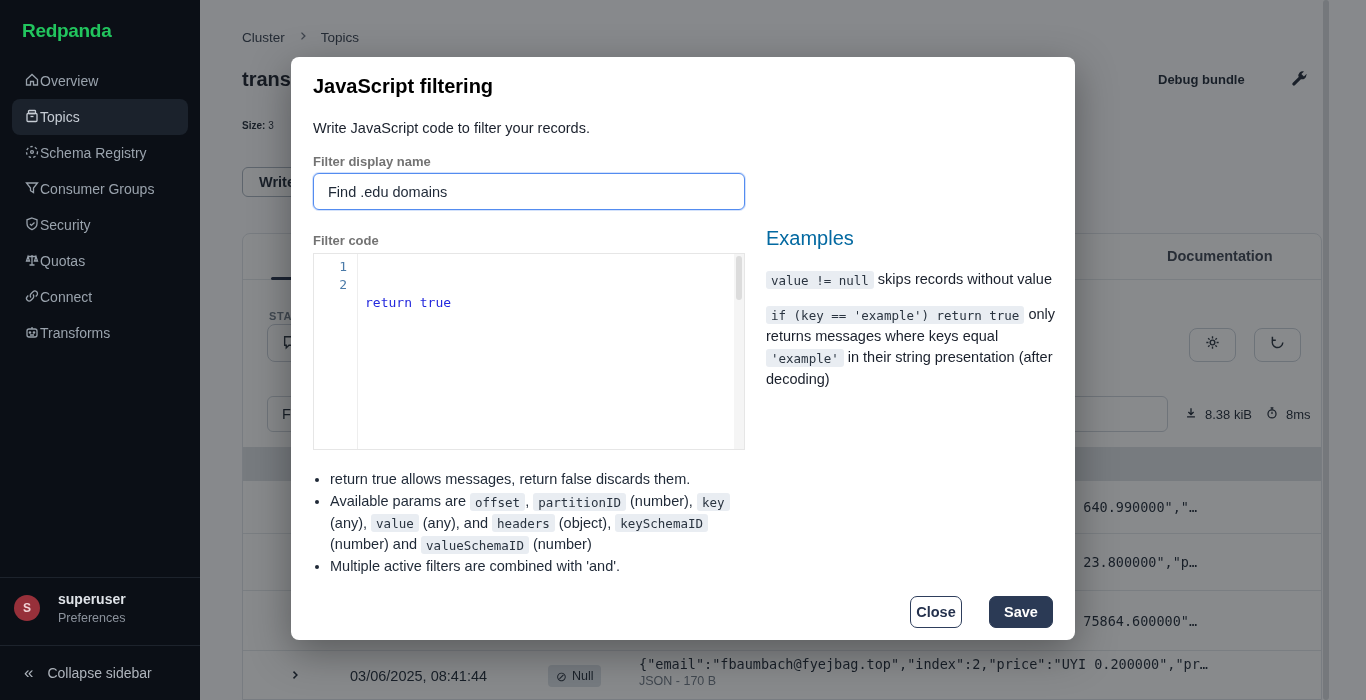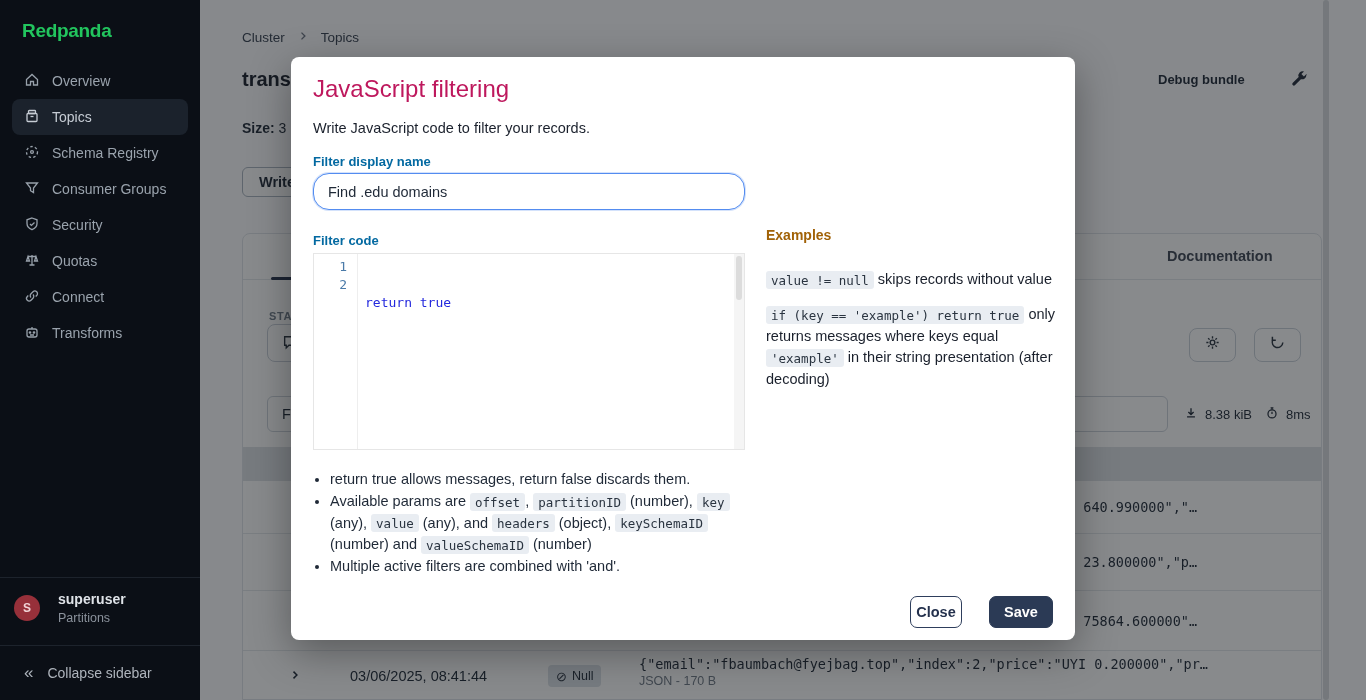--- a/index.html
+++ b/index.html
@@ -6,41 +6,41 @@
   html,body { width:1366px; height:700px; overflow:hidden; background:#fff;
     font-family:"Liberation Sans", sans-serif; }
   .app { position:relative; width:1366px; height:700px; }
 
   
   .sidebar { position:absolute; left:0; top:0; width:200px; height:700px;
     background:#0b0f16; z-index:3; }
   .logo { position:absolute; left:22px; top:20px; font-size:19px; font-weight:700;
     letter-spacing:-0.3px; }
   .nav { position:absolute; left:12px; right:12px; top:63px; }
-  .nav-item { height:36px; display:flex; align-items:center; gap:12px;
+  .nav-item { height:36px; display:flex; align-items:center; 
     padding:0 12px; border-radius:8px; color:#9aa3ad; font-size:14px; cursor:pointer; }
   .nav-item.active { background:#1b222c; color:#c6ccd4; }
   .nav-item svg { flex:0 0 16px; }
   .side-divider { position:absolute; left:0; right:0; height:1px; background:#1d232c; }
   .avatar { position:absolute; left:14px; top:595px; width:26px; height:26px;
     border-radius:50%; background:#97303a; color:#f1d3d6; font-size:12px; font-weight:600;
     display:flex; align-items:center; justify-content:center; }
   .user-name { position:absolute; left:58px; top:591px; font-size:14px; font-weight:600;
     color:#dfe3e8; }
   .user-sub { position:absolute; left:58px; top:611px; font-size:12.5px; color:#8b929c; }
   .collapse { position:absolute; left:24px; top:663px; display:flex; gap:14px;
     align-items:center; color:#aeb4bc; font-size:14px; cursor:pointer; }
 
   
   .main { position:absolute; left:200px; top:0; right:0; height:700px; background:#fdfdfe; }
   .crumb { position:absolute; left:42px; top:30px; display:flex; align-items:center;
     gap:12px; font-size:13.5px; color:#374151; }
   .page-title { position:absolute; left:42px; top:68px; font-size:20px; font-weight:700;
     color:#1a202c; }
-  .size-line { position:absolute; left:42px; top:120px; font-size:14px; color:#1f2937; }
+  .size-line { position:absolute; left:42px; top:120px; font-size:10px; color:#1f2937; }
   .size-line b { font-weight:700; }
   .produce-btn { position:absolute; left:42px; top:167px; height:30px; padding:0 16px;
     border:1px solid #aab4c0; border-radius:6px; background:#fff; font-size:14.5px;
     font-weight:600; color:#1f2937; display:flex; align-items:center; }
   .debug-bundle { position:absolute; left:958px; top:72px; font-size:13px; font-weight:600;
     color:#1f2937; }
   .wrench-btn { position:absolute; left:1090px; top:70px; }
 
   .card { position:absolute; left:42px; top:233px; width:1080px; height:467px;
     background:#fff; border:1px solid #dfe3e8; border-radius:8px 8px 0 0; }
@@ -82,41 +82,41 @@
     margin-top:2px; }
   .page-scroll { position:absolute; right:37px; top:0; width:6px; height:700px;
     background:#d8dbdf; border-radius:3px; }
 
   .dim { position:absolute; left:200px; top:0; right:0; height:700px;
     background:rgba(18,21,26,0.5); z-index:5; }
 
   
   .modal { position:absolute; left:291px; top:57px; width:784px; height:583px;
     background:#fff; border-radius:8px; box-shadow:0 12px 40px rgba(0,0,0,0.35); z-index:10; }
-  .m-title { position:absolute; left:22px; top:18px; font-size:24px; font-weight:400;
-    color:#be185d; }
+  .m-title { position:absolute; left:22px; top:18px; font-size:20px; font-weight:700;
+    color:#000000; }
   .m-desc { position:absolute; left:22px; top:63px; font-size:14.5px; color:#1a202c; }
-  .m-label { position:absolute; left:22px; font-size:13px; font-weight:700; color:#0369a1; }
+  .m-label { position:absolute; left:22px; font-size:13px; font-weight:700; color:#737373; }
   .name-input { position:absolute; left:22px; top:116px; width:432px; height:37px;
-    border:1.5px solid #538cf0; border-radius:16px; box-shadow:0 0 0 1px rgba(83,140,240,0.25);
+    border:1.5px solid #538cf0; border-radius:6px; box-shadow:0 0 0 1px rgba(83,140,240,0.25);
     font-size:14.5px; color:#1f2937; display:flex; align-items:center; padding:0 14px;
     font-family:"Liberation Sans", sans-serif; background:#fff; }
   .editor { position:absolute; left:22px; top:196px; width:432px; height:197px;
     border:1px solid #e6e6e6; background:#fff; font-family:"DejaVu Sans Mono", monospace;
     font-size:13px; line-height:18px; }
   .gutter { position:absolute; left:0; top:0; bottom:0; width:44px; background:#fff;
     border-right:1px solid #eee; color:#4a7aa8; text-align:right; padding:4px 10px 0 0; }
   .codearea { position:absolute; left:45px; right:10px; top:0; bottom:0; padding:4px 0 0 6px;
     white-space:pre; }
   .ln-code { color:#2328dd; } .ln-comment { color:#178a1f; }
   .ed-scroll { position:absolute; right:0; top:0; bottom:0; width:10px; background:#f5f5f5; }
   .ed-thumb { position:absolute; right:2px; top:2px; width:6px; height:44px; background:#dcdcdc;
     border-radius:3px; }
-  .ex-head { position:absolute; left:475px; top:170px; font-size:14px; font-weight:700;
-    color:#a16207; }
+  .ex-head { position:absolute; left:475px; top:170px; font-size:20px; font-weight:400;
+    color:#0369a1; }
   .ex-p { position:absolute; left:475px; width:290px; font-size:14.5px; line-height:21.5px;
     color:#1a202c; }
   .chip { font-family:"DejaVu Sans Mono", monospace; font-size:12.5px; background:#e9edf2;
     color:#2a3440; padding:1.5px 5px; border-radius:3px; }
   .notes { position:absolute; left:22px; top:412px; width:440px; }
   .notes ul { list-style:disc; padding-left:17px; }
   .notes li { font-size:14.5px; line-height:21.5px; color:#1f2937; margin-bottom:0.5px; }
   .m-btn { position:absolute; top:539px; height:32px; border-radius:7px; font-size:14.5px;
     font-weight:600; display:flex; align-items:center; justify-content:center; cursor:pointer;
     font-family:"Liberation Sans", sans-serif; }
@@ -186,21 +186,21 @@
               <circle cx="10" cy="8.5" r="0.7"></circle>
               <path d="M8 5V3M6 11h4"></path>
             </svg></span>
         <span>Transforms</span>
       </div>
     </div>
     <div class="side-divider" style="top:577px"></div>
     <div>
       <div class="avatar">S</div>
       <div class="user-name">superuser</div>
-      <div class="user-sub">Partitions</div>
+      <div class="user-sub">Preferences</div>
     </div>
     <div class="side-divider" style="top:645px"></div>
     <div class="collapse">
       <span style="font-size:17px;">«</span>
       <span>Collapse sidebar</span>
     </div>
   </nav>
 
   <main class="main">
     <div class="crumb">

